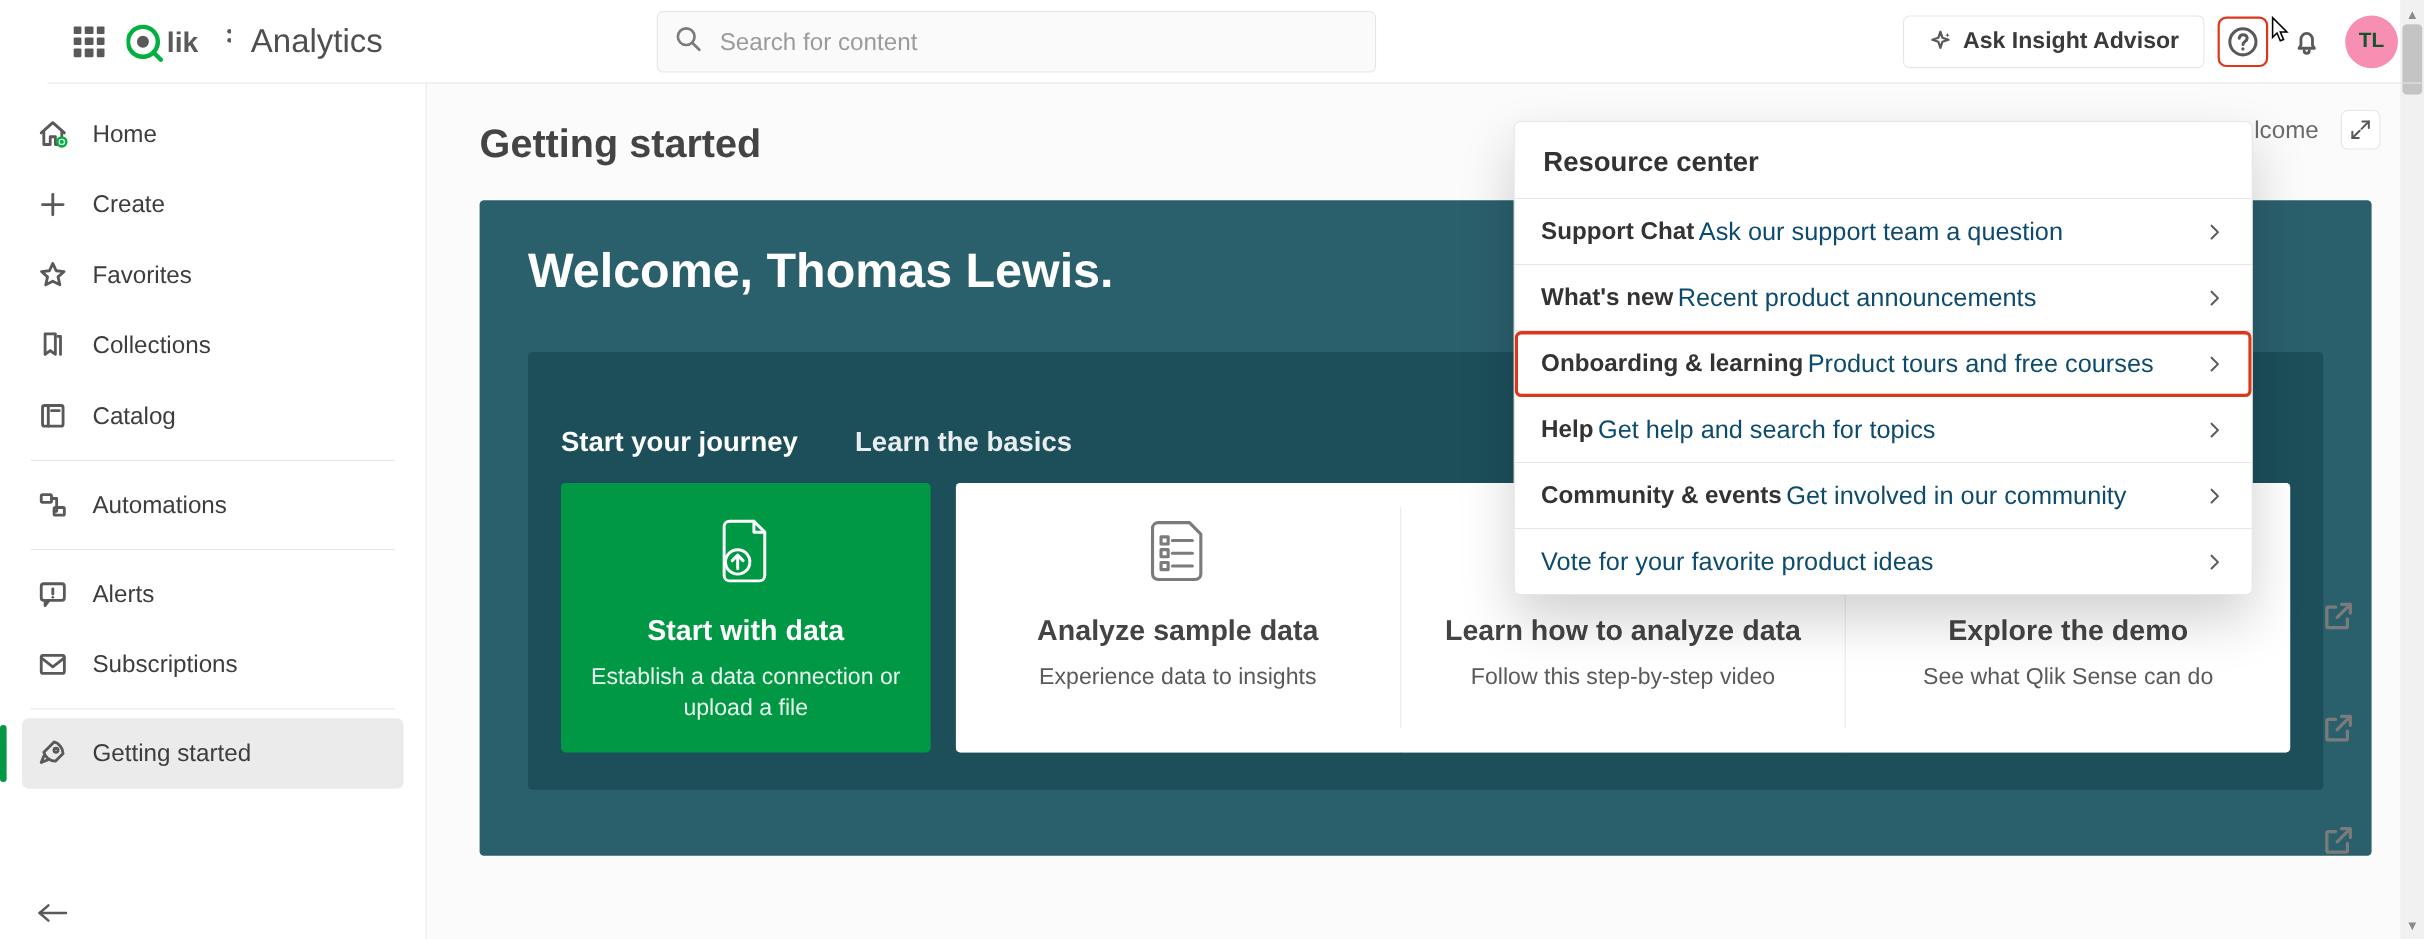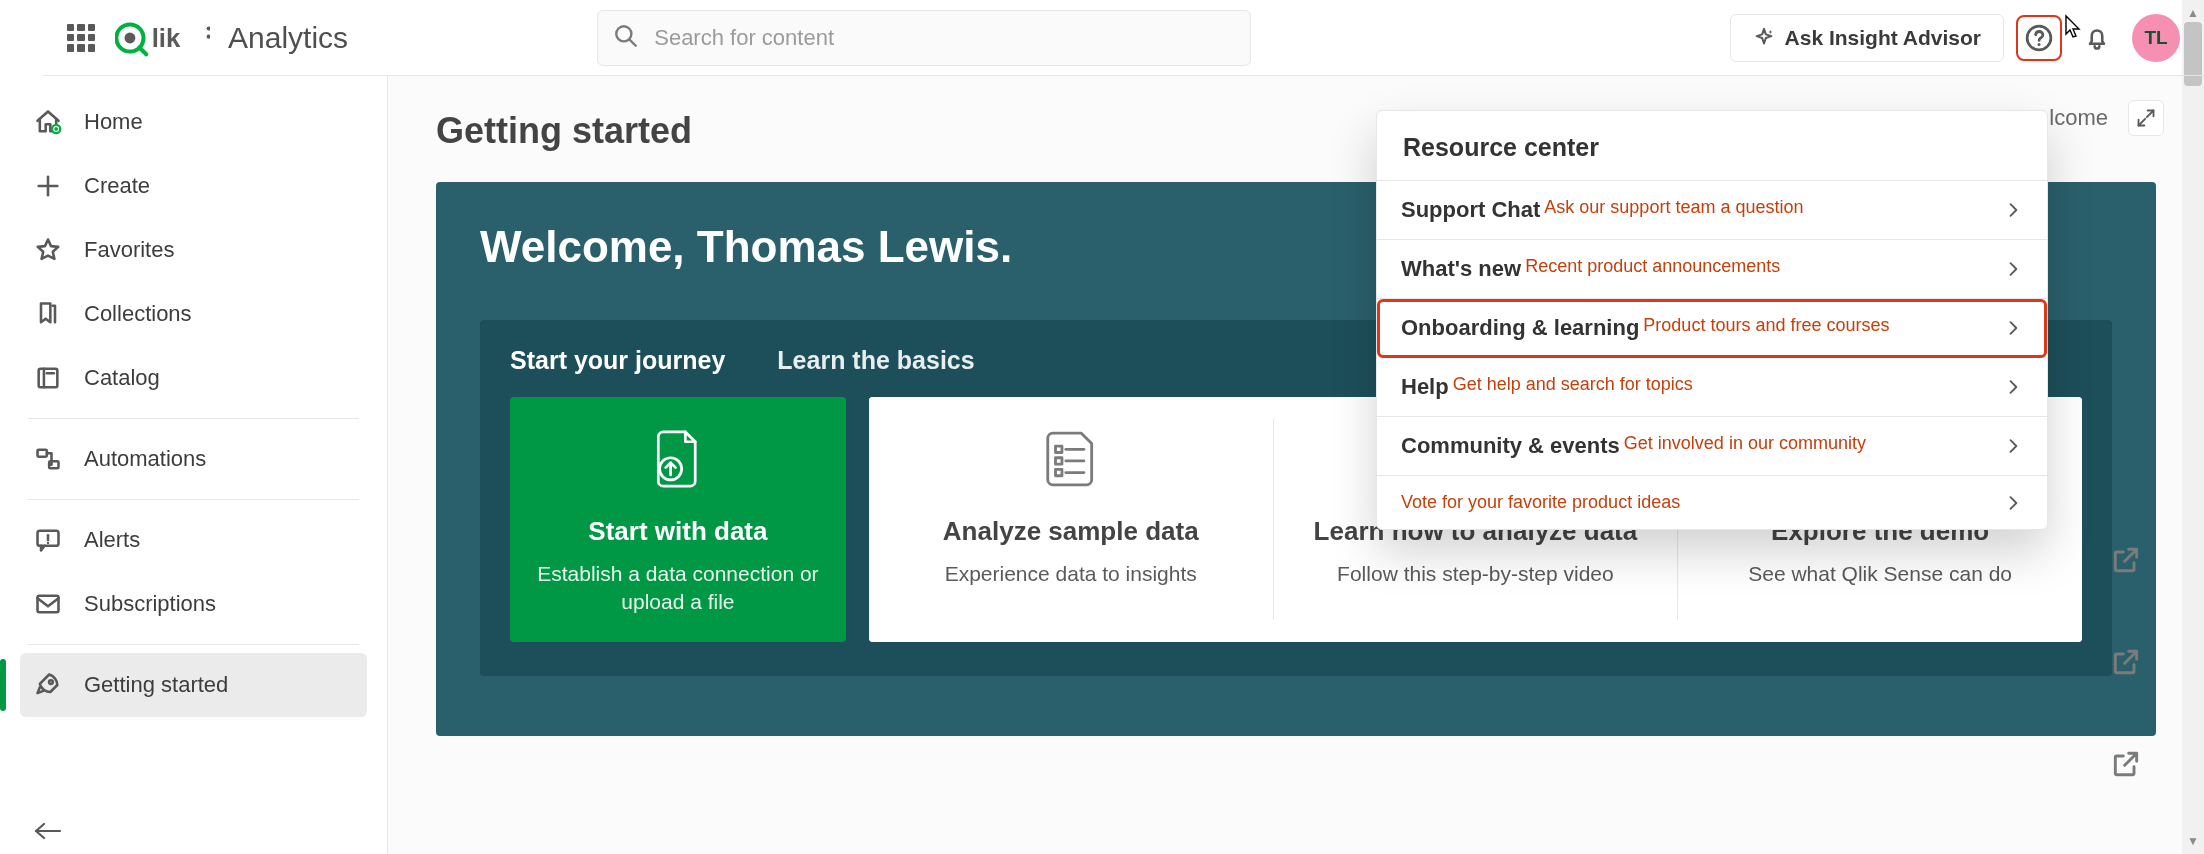--- a/index.html
+++ b/index.html
@@ -43,42 +43,42 @@
   .nav-item.active::before{content:"";position:absolute;left:-20px;top:6px;bottom:6px;width:6px;background:var(--green);border-radius:3px;}
   .nav-divider{height:1px;background:var(--divider);margin:8px 8px;}
   .collapse-btn{position:absolute;left:30px;bottom:6px;cursor:pointer;}
 
   
   .content{flex:1;background:var(--panel-bg);padding:28px 48px;position:relative;overflow:hidden;}
   .page-title{font-size:36px;font-weight:700;color:#444;margin:6px 0 30px 0;}
   .welcome-card{background:var(--teal);border-radius:4px;padding:40px 44px 60px 44px;color:#fff;position:relative;overflow:hidden;}
   .welcome-card h1{margin:0 0 48px 0;font-size:44px;font-weight:700;}
   .journey{background:var(--teal-dark);border-radius:4px;padding:26px 30px 34px 30px;}
-  .journey-head{display:flex;gap:52px;font-size:25px;font-weight:600;margin-bottom:22px;}
+  .journey-head{display:flex;gap:52px;font-size:25px;font-weight:600;margin-bottom:22px;margin-top:42px;}
   .journey-cards{display:flex;gap:23px;}
   .jcard{flex:1;background:#fff;border-radius:4px;color:#444;display:flex;flex-direction:column;align-items:center;justify-content:flex-start;padding:26px 20px 26px 20px;text-align:center;}
   .jcard .card-title{font-size:26px;font-weight:700;color:#444;margin-top:20px;line-height:1.25;}
   .jcard .card-sub{font-size:21px;color:#5a5a5a;margin-top:12px;line-height:1.35;}
   .jcard.start{background:var(--green);color:#fff;}
   .jcard.start .card-title{color:#fff;}
   .jcard.start .card-sub{color:#e8f6ee;}
   .icon-holder{height:72px;display:flex;align-items:center;justify-content:center;}
 
   
   .peek{position:absolute;right:40px;top:24px;display:flex;align-items:center;gap:20px;color:#6a6a6a;font-size:22px;}
   .peek .expand{width:36px;height:36px;display:flex;align-items:center;justify-content:center;border:1px solid var(--divider);border-radius:6px;background:#fff;cursor:pointer;}
 
   
   .resource-panel{position:absolute;right:156px;top:82px;width:672px;background:#fff;border:1px solid var(--divider);box-shadow:0 22px 48px rgba(0,0,0,0.18);border-radius:6px;z-index:10;overflow:hidden;margin-top:28px;}
   .rp-title{font-size:25px;font-weight:700;padding:22px 26px 18px 26px;color:#333;border-bottom:1px solid var(--divider);}
   .rp-item{display:flex;align-items:center;justify-content:space-between;padding:16px 24px;border-bottom:1px solid var(--divider);cursor:pointer;}
   .rp-item:last-child{border-bottom:none;}
   .rp-item .texts{display:flex;flex-direction:row;gap:4px;}
   .rp-item .title{font-size:22px;font-weight:700;color:#333;}
-  .rp-item .sub{font-size:18px;color:#c2410c;text-align:center;}
+  .rp-item .sub{font-size:23px;color:#0c4a6e;text-align:center;}
   .rp-item.highlight{outline:3px solid var(--red);outline-offset:-3px;border-radius:6px;}
   .chev{flex:0 0 auto;}
 
   
   .ghost-tiles{position:absolute;right:62px;top:468px;display:flex;flex-direction:column;gap:70px;}
   .ghost-tile{width:32px;height:32px;color:#666;}
 
   
   .scrollbar-track{position:absolute;right:0;top:0;width:22px;height:100%;background:#f1f1f1;}
   .scrollbar-thumb{position:absolute;right:2px;top:0;width:18px;height:64px;background:#c4c4c4;border-radius:4px;}

